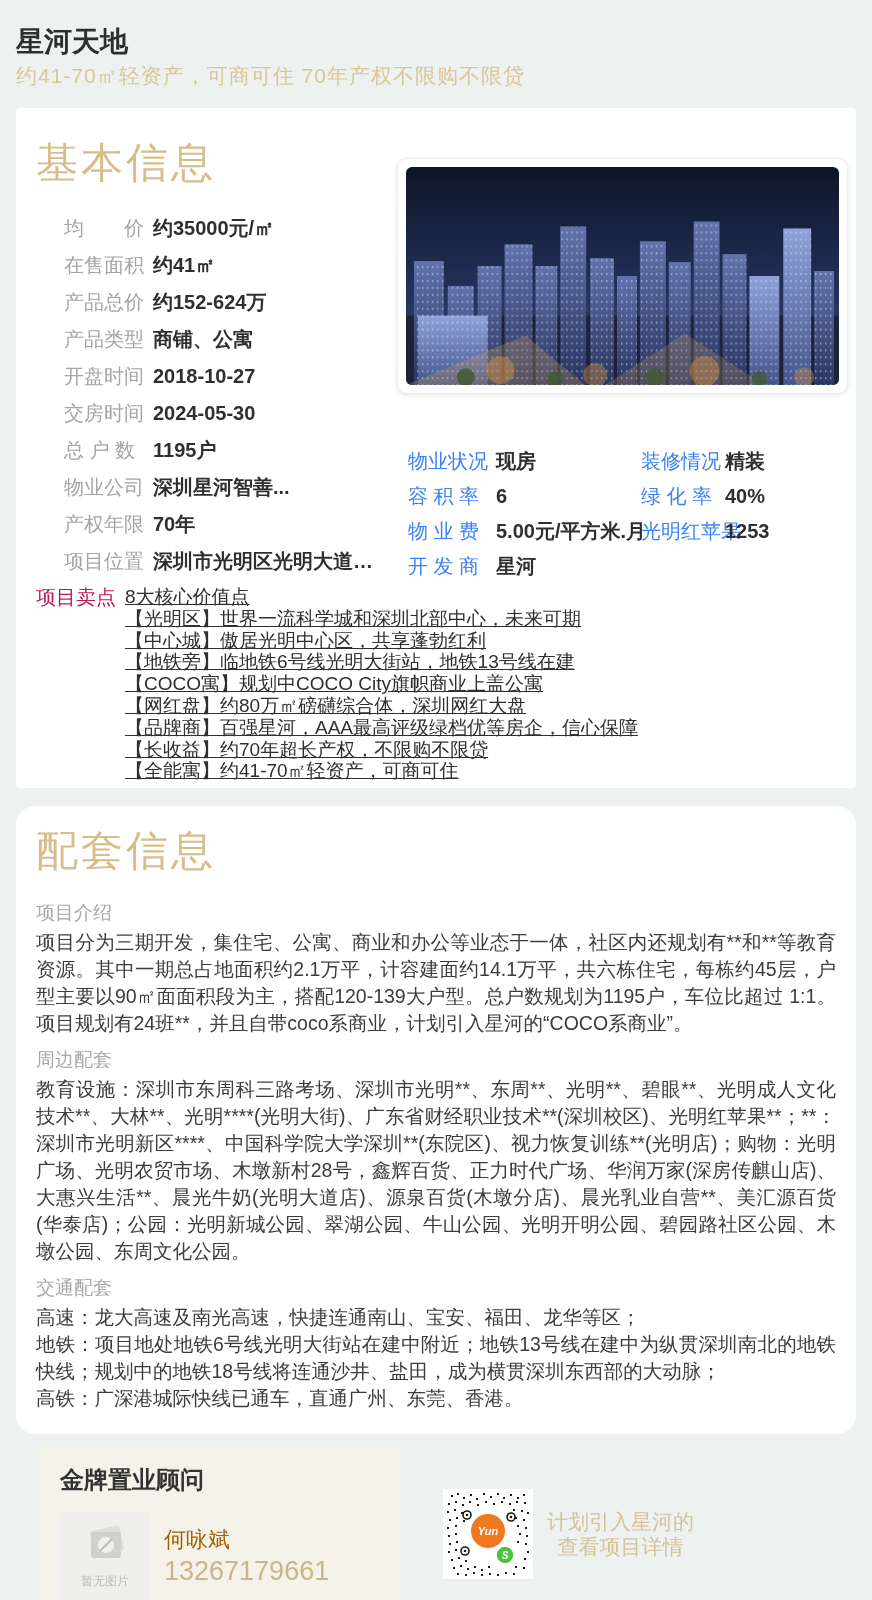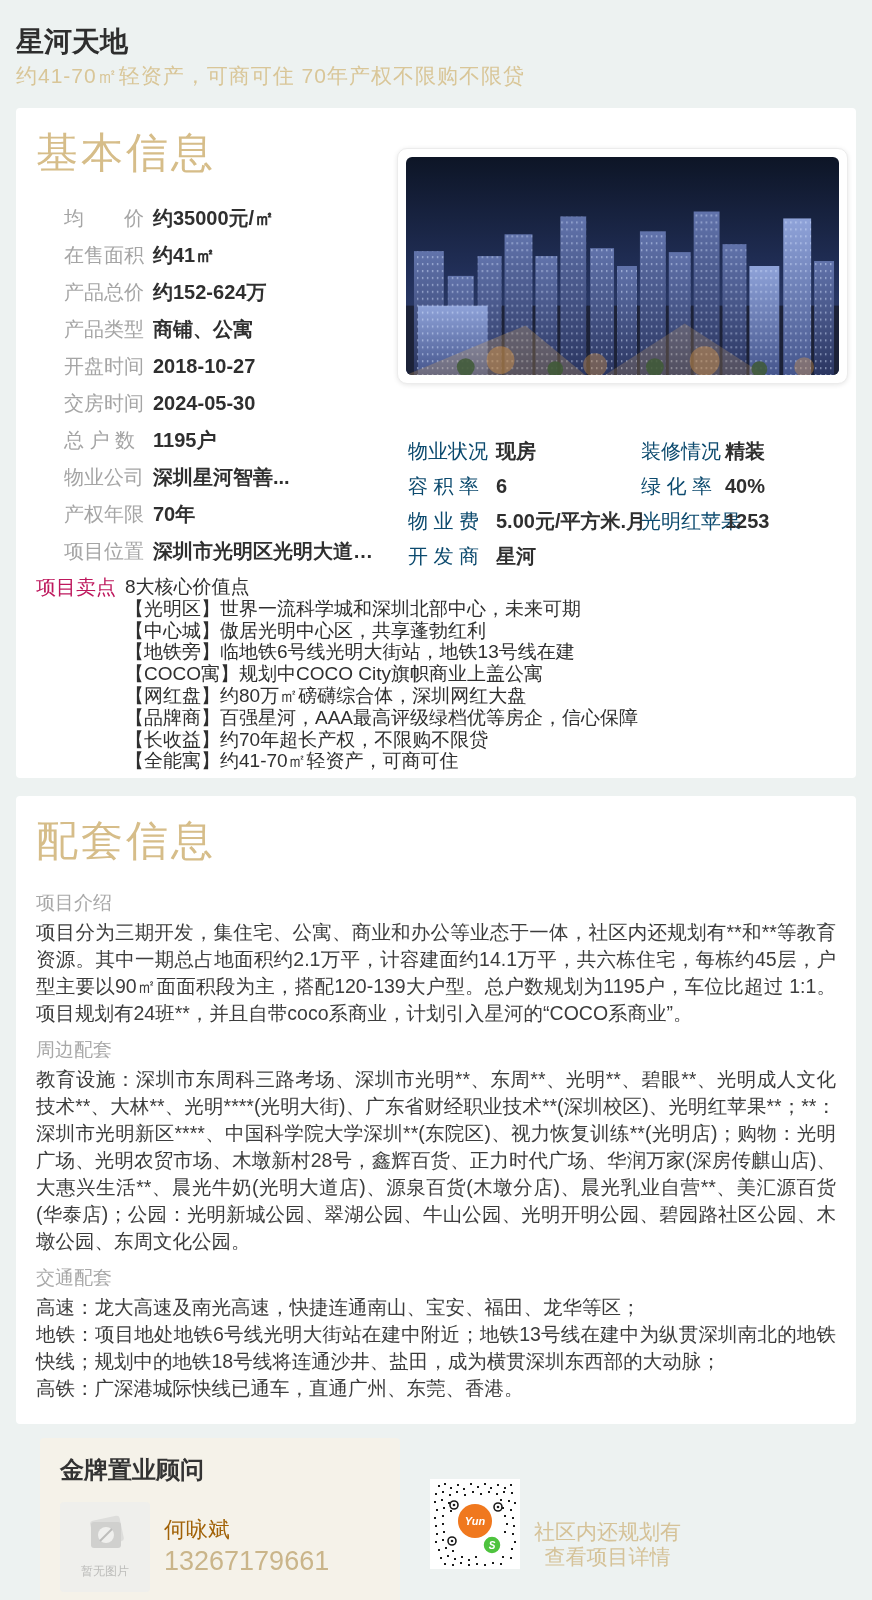--- a/index.html
+++ b/index.html
@@ -13,21 +13,21 @@
 
   
   .hdr{padding:26px 16px 0;}
   .hdr h1{margin:0;font-size:28px;line-height:32px;font-weight:bold;color:#2e2e2e;}
   .hdr .sub{margin-top:6px;font-size:21px;line-height:24px;color:#d9c698;letter-spacing:1px;}
 
   
   .card{background:#ffffff;border-radius:4px;margin:0 16px;}
   .card h2{margin:0;font-size:42px;line-height:46px;font-weight:400;color:#d6bd89;letter-spacing:3px;}
 
-  .card-basic{margin-top:20px;padding:22px 20px 6px;}
+  .card-basic{margin-top:20px;padding:32px 20px 6px;}
   .basic-flex{display:flex;margin-top:24px;}
   .col-left{width:333px;flex:none;margin-left:28px;}
   .col-right{flex:1;min-width:0;}
 
   .irow{height:37px;display:flex;align-items:center;font-size:20px;white-space:nowrap;}
   .irow .lbl{width:89px;flex:none;color:#a5a5a5;font-weight:400;}
   .irow .val{color:#2f2f2f;font-weight:600;}
 
   .photo-frame{
     box-sizing:border-box;width:451px;height:236px;margin-top:-52px;
@@ -35,28 +35,28 @@
     box-shadow:0 1px 5px rgba(0,0,0,.10);
   }
   .photo-frame svg{display:block;width:100%;height:100%;border-radius:6px;}
 
   .right-rows{
     margin-top:50px;padding-left:11px;
     display:grid;grid-template-columns:88px 145px 84px auto;
     grid-auto-rows:35px;align-items:center;
     font-size:20px;white-space:nowrap;
   }
-  .right-rows .lbl{color:#0c4a6e;}
+  .right-rows .lbl{color:#3b82f6;}
   .right-rows .val{color:#2f2f2f;font-weight:600;}
 
   .selling{display:flex;margin-top:2px;}
   .selling .lbl{width:89px;flex:none;color:#be185d;font-size:20px;line-height:22px;}
-  .selling .lines{font-size:19px;line-height:21.8px;color:#2f2f2f;font-weight:500;}
-
-  .card-amen{margin-top:18px;padding:22px 20px 22px;}
+  .selling .lines{font-size:19px;line-height:21.8px;color:#2f2f2f;font-weight:500;text-decoration:underline;}
+
+  .card-amen{margin-top:18px;padding:22px 20px 22px;border-radius:20px;}
   .card-amen h3{margin:26px 0 0;font-size:19px;line-height:25px;font-weight:400;color:#a8a8a8;}
   .card-amen h3 + p, .card-amen h3 + .tlines{margin:4px 0 0;}
   .card-amen h3.gap{margin-top:10px;}
   .card-amen p,.card-amen .tlines{font-size:19.5px;line-height:27px;color:#3c3c3c;text-align:justify;}
   .card-amen p{margin:0;}
 
   
   .footer{display:flex;align-items:flex-start;margin:14px 16px 0;padding:0 0 0 24px;}
   .agent-card{
     box-sizing:border-box;width:360px;height:166px;flex:none;
@@ -66,21 +66,21 @@
   .agent-row{display:flex;align-items:center;margin-top:18px;}
   .avatar{
     width:90px;height:90px;flex:none;background:#efefec;border-radius:4px;
     display:flex;flex-direction:column;align-items:center;justify-content:center;
   }
   .avatar .cap{margin-top:5px;font-size:12px;color:#bcbcba;}
   .agent-info{margin-left:14px;}
   .agent-name{font-size:22px;line-height:26px;color:#a16207;}
   .agent-phone{font-size:27px;line-height:31px;color:#cab58a;margin-top:3px;}
 
-  .qr-block{display:flex;align-items:flex-end;margin-left:30px;margin-top:41px;}
+  .qr-block{display:flex;align-items:center;margin-left:43px;margin-top:41px;}
   .qr{width:90px;height:90px;background:#fff;flex:none;}
   .qr svg{display:block;width:100%;height:100%;}
   .qr-cap{margin-left:14px;text-align:center;font-size:21px;line-height:25px;color:#d5c298;}
 </style>
 </head>
 <body>
 
 <div class="page">
 
   <div class="hdr">
@@ -294,19 +294,19 @@
             <circle cx="68" cy="28" r="1.3" fill="#1a1a1a"></circle>
           <circle cx="22" cy="62" r="4" fill="none" stroke="#1a1a1a" stroke-width="1.6"></circle>
             <circle cx="22" cy="62" r="1.3" fill="#1a1a1a"></circle>
           <circle cx="45" cy="42" r="17" fill="#f0781e"></circle>
           <text x="45" y="46" font-size="11" font-style="italic" font-weight="bold" fill="#ffffff" text-anchor="middle" font-family="'Liberation Sans',sans-serif">Yun</text>
           <circle cx="62" cy="66" r="9" fill="#4ec33e" stroke="#ffffff" stroke-width="1.5"></circle>
           <text x="62" y="70" font-size="10" font-style="italic" font-weight="bold" fill="#ffffff" text-anchor="middle" font-family="'Liberation Sans',sans-serif">S</text>
         </svg>
       </div>
       <div class="qr-cap">
-        <div>社区内还规划有</div>
+        <div>计划引入星河的</div>
         <div>查看项目详情</div>
       </div>
     </div>
   </div>
 
 </div>
 
 </body></html>

